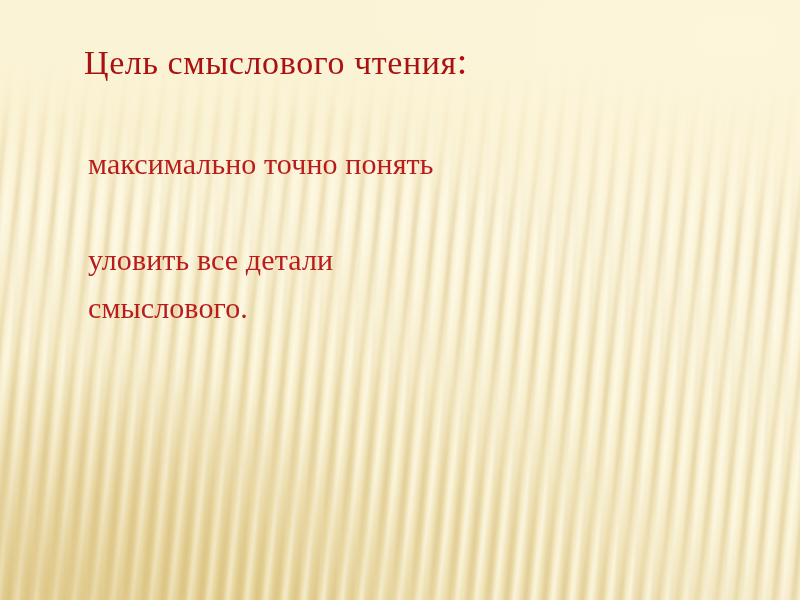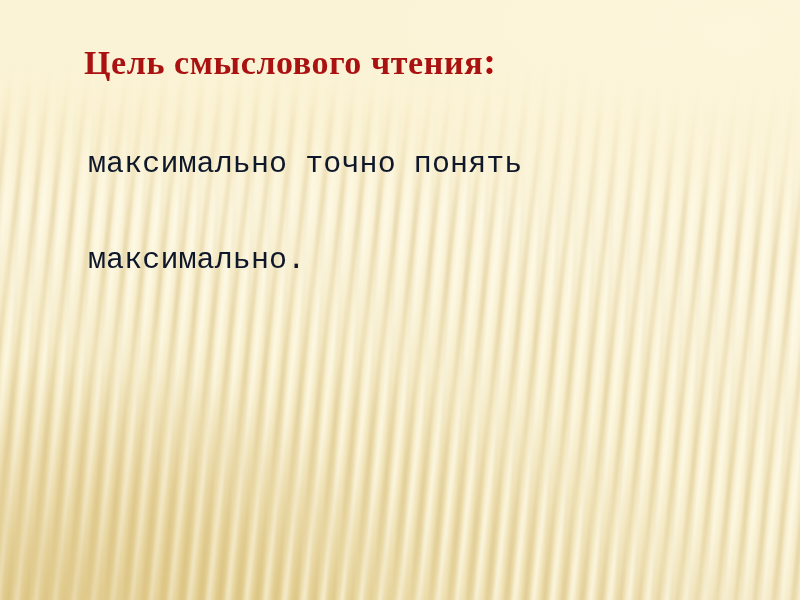--- a/index.html
+++ b/index.html
@@ -104,41 +104,41 @@
     position: absolute;
     inset: 0;
   }
 
   .slide-title {
     position: absolute;
     left: 84px;
     top: 40px;
     font-family: "Liberation Serif", "DejaVu Serif", serif;
     font-size: 34px;
-    font-weight: bold;
+    font-weight: normal;
     line-height: 1.12;
     color: #aa1212;
     letter-spacing: 0.6px;
     white-space: nowrap;
   }
   .slide-title .colon {
     color: #b20b0b;
     font-size: 38px;
     letter-spacing: 0;
   }
 
   .body-block {
     position: absolute;
     left: 88px;
     top: 140px;
     width: 640px;
-    font-family: Liberation Mono, monospace;
+    font-family: Liberation Serif, serif;
     font-size: 30px;
     line-height: 48px;
-    color: #0f172a;
+    color: #b91c1c;
     letter-spacing: 0.1px;
   }
   .body-line {
     white-space: pre;
     height: 48px;
   }
   .body-gap {
     height: 48px;
   }
 </style>
@@ -158,18 +158,19 @@
   <div class="content">
 
     <div class="slide-title"><span>Цель смыслового чтения</span><span class="colon">:</span></div>
 
     <div class="body-block">
 
       <div class="body-line">максимально точно понять</div>
 
       <div class="body-gap"></div>
 
-      <div class="body-line">максимально.</div>
+      <div class="body-line">уловить все детали</div>
+      <div class="body-line">смыслового.</div>
 
     </div>
 
   </div>
 </div>
 
 </body></html>

